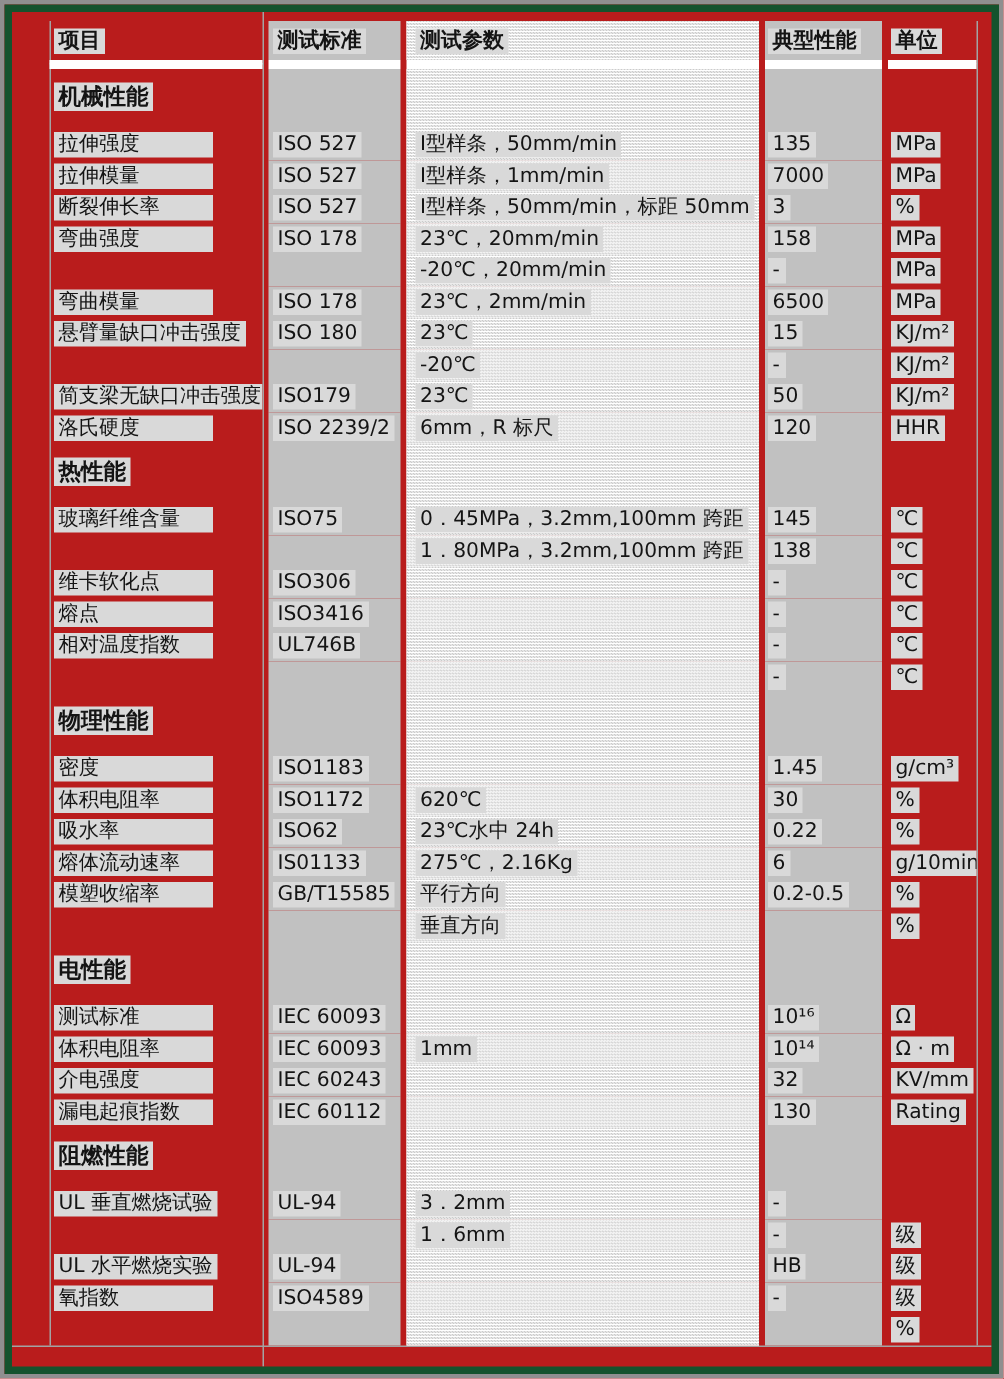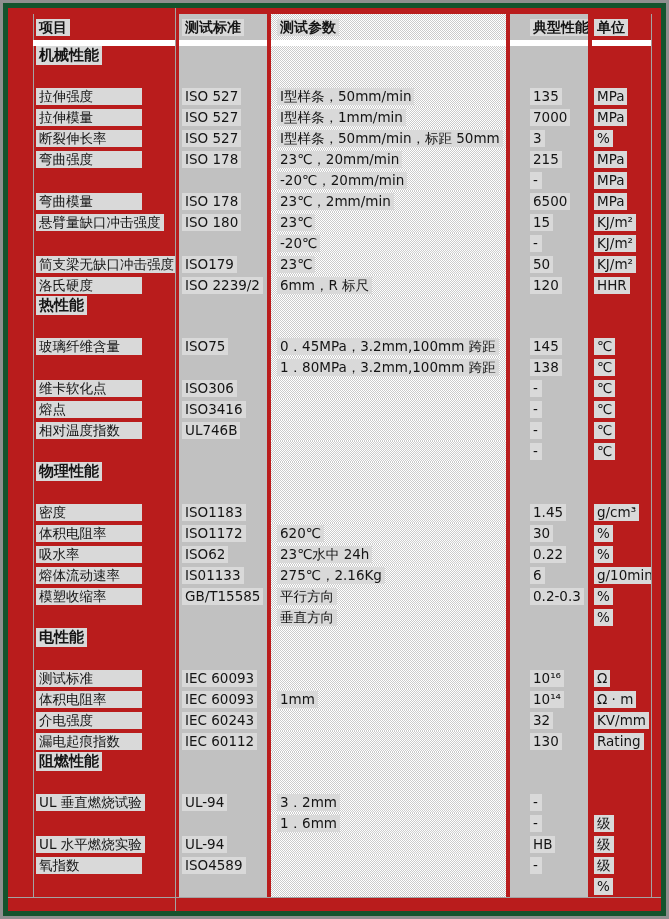--- a/index.html
+++ b/index.html
@@ -10,30 +10,30 @@
   .tbl{position:absolute;left:25px;top:6px;width:618px;display:grid;
        grid-template-columns:142px 88px 235px 78px 59px;column-gap:4px}
   .row{display:contents}
   .cell{display:flex;align-items:center;overflow:hidden}
   .c-std,.c-val{background:#c1c1c1}
   .c-param{background-color:#ffffff;
            background-image:conic-gradient(#cbcbcb 0 25%,#ffffff 0 50%,#cbcbcb 0 75%,#ffffff 0);
            background-size:2px 2px}
   .t-header{height:26px}
   .t-gap{height:6px;background:#ffffff !important;background-image:none !important}
-  .t-section{height:40px;align-items:flex-start;padding-bottom:4px;box-sizing:border-box}
+  .t-section{height:40px;align-items:center;padding-bottom:4px;box-sizing:border-box}
   .t-data{height:21px}
   .hl{background:#d9d9d9;padding:0 3px;font-size:13.5px;line-height:17px;white-space:nowrap;color:#141414}
   .t-header .hl{font-weight:bold;font-size:14px}
   .section-hl{font-weight:bold;font-size:15px;line-height:19px}
   .c-item .hl{margin-left:3px}
   .c-item.t-data .hl{min-width:100px}
   .c-std .hl{margin-left:3px}
   .c-param .hl{margin-left:6px}
-  .c-val .hl{margin-left:20px;min-width:6px}
+  .c-val .hl{margin-left:2px;min-width:6px}
   .c-unit .hl{margin-left:2px}
 </style>
 </head>
 <body>
 
 <div class="frame-outer">
   <div class="frame-black">
 
     <div class="vline" style="left:167px;top:0;width:1px;height:100%;"></div>
     <div class="vline" style="left:25px;top:6px;width:1px;height:883px;"></div>
@@ -98,21 +98,21 @@
           </div><div class="cell c-unit t-data">
             <span class="hl">%</span>
           </div></div>
         <div class="row"><div class="cell c-item t-data">
             <span class="hl">弯曲强度</span>
           </div><div class="cell c-std t-data">
             <span class="hl">ISO 178</span>
           </div><div class="cell c-param t-data">
             <span class="hl">23℃，20mm/min</span>
           </div><div class="cell c-val t-data">
-            <span class="hl">215</span>
+            <span class="hl">158</span>
           </div><div class="cell c-unit t-data">
             <span class="hl">MPa</span>
           </div></div>
         <div class="row"><div class="cell c-item t-data"></div><div class="cell c-std t-data"></div><div class="cell c-param t-data">
             <span class="hl">-20℃，20mm/min</span>
           </div><div class="cell c-val t-data">
             <span class="hl">-</span>
           </div><div class="cell c-unit t-data">
             <span class="hl">MPa</span>
           </div></div>
@@ -265,21 +265,21 @@
           </div><div class="cell c-unit t-data">
             <span class="hl">g/10min</span>
           </div></div>
         <div class="row"><div class="cell c-item t-data">
             <span class="hl">模塑收缩率</span>
           </div><div class="cell c-std t-data">
             <span class="hl">GB/T15585</span>
           </div><div class="cell c-param t-data">
             <span class="hl">平行方向</span>
           </div><div class="cell c-val t-data">
-            <span class="hl">0.2-0.3</span>
+            <span class="hl">0.2-0.5</span>
           </div><div class="cell c-unit t-data">
             <span class="hl">%</span>
           </div></div>
         <div class="row"><div class="cell c-item t-data"></div><div class="cell c-std t-data"></div><div class="cell c-param t-data">
             <span class="hl">垂直方向</span>
           </div><div class="cell c-val t-data"></div><div class="cell c-unit t-data">
             <span class="hl">%</span>
           </div></div>
         <div class="row"><div class="cell c-item t-section">
             <span class="hl section-hl">电性能</span>

